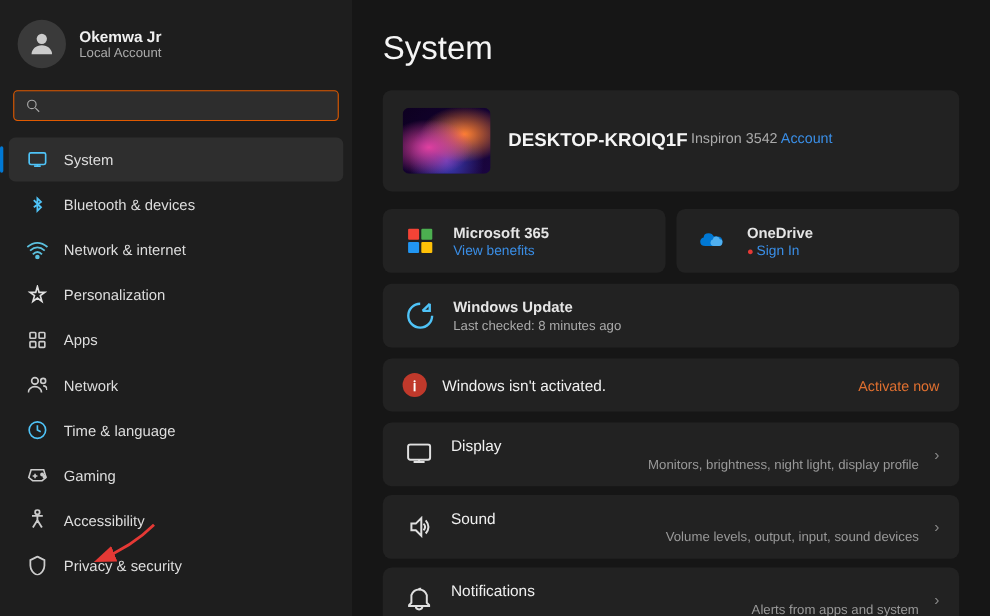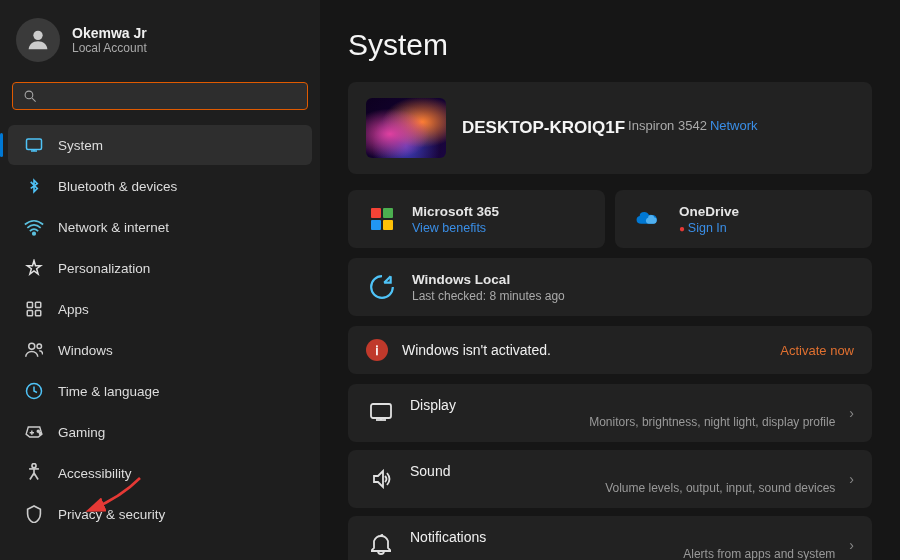--- a/index.html
+++ b/index.html
@@ -471,21 +471,21 @@
 
       <li class="nav-item">
         <span class="nav-icon">
           <svg width="18" height="18" viewBox="0 0 24 24" fill="none" stroke="#ccc" stroke-width="2">
             <circle cx="9" cy="7" r="4"></circle>
             <path d="M1 21c0-4 3.6-7 8-7s8 3 8 7"></path>
             <circle cx="19" cy="7" r="3"></circle>
             <path d="M19 13c2.5 0 4.5 1.8 4.5 5"></path>
           </svg>
         </span>
-        <span>Windows</span>
+        <span>Network</span>
       </li>
 
       <li class="nav-item">
         <span class="nav-icon">
           <svg width="18" height="18" viewBox="0 0 24 24" fill="none" stroke="#4fc3f7" stroke-width="2">
             <circle cx="12" cy="12" r="10"></circle>
             <polyline points="12,6 12,12 16,14"></polyline>
           </svg>
         </span>
         <span>Time &amp; language</span>
@@ -543,21 +543,21 @@
 <div class="main-content">
   <h1 class="page-title">System</h1>
 
   <div class="device-card">
     <div class="device-thumbnail">
       <div class="device-thumbnail-inner"></div>
     </div>
     <div class="device-info">
       <span class="device-name">DESKTOP-KROIQ1F</span>
       <span class="device-model">Inspiron 3542</span>
-      <span class="device-rename">Network</span>
+      <span class="device-rename">Account</span>
     </div>
   </div>
 
   <div class="info-row-double">
     <div class="info-cell">
       <div class="info-icon">
         <div class="ms365-icon">
           <div class="ms365-square" style="background:#f44336; width:10px; height:10px;"></div>
           <div class="ms365-square" style="background:#4caf50; width:10px; height:10px;"></div>
           <div class="ms365-square" style="background:#2196f3; width:10px; height:10px;"></div>
@@ -587,21 +587,21 @@
 
   <div class="info-row">
     <div class="info-icon">
       <svg width="26" height="26" viewBox="0 0 24 24" fill="none" stroke="#4fc3f7" stroke-width="2">
         <path d="M12 2a10 10 0 1 0 10 10"></path>
         <polyline points="20 2 20 8 14 8"></polyline>
         <polyline points="20 2 14 8"></polyline>
       </svg>
     </div>
     <div class="info-text">
-      <span class="info-title">Windows Local</span>
+      <span class="info-title">Windows Update</span>
       <span class="info-subtitle">Last checked: 8 minutes ago</span>
     </div>
   </div>
 
   <div class="warning-row">
     <div class="warning-icon">ℹ</div>
     <span class="warning-text">Windows isn't activated.</span>
     <span class="warning-action">Activate now</span>
   </div>
 

